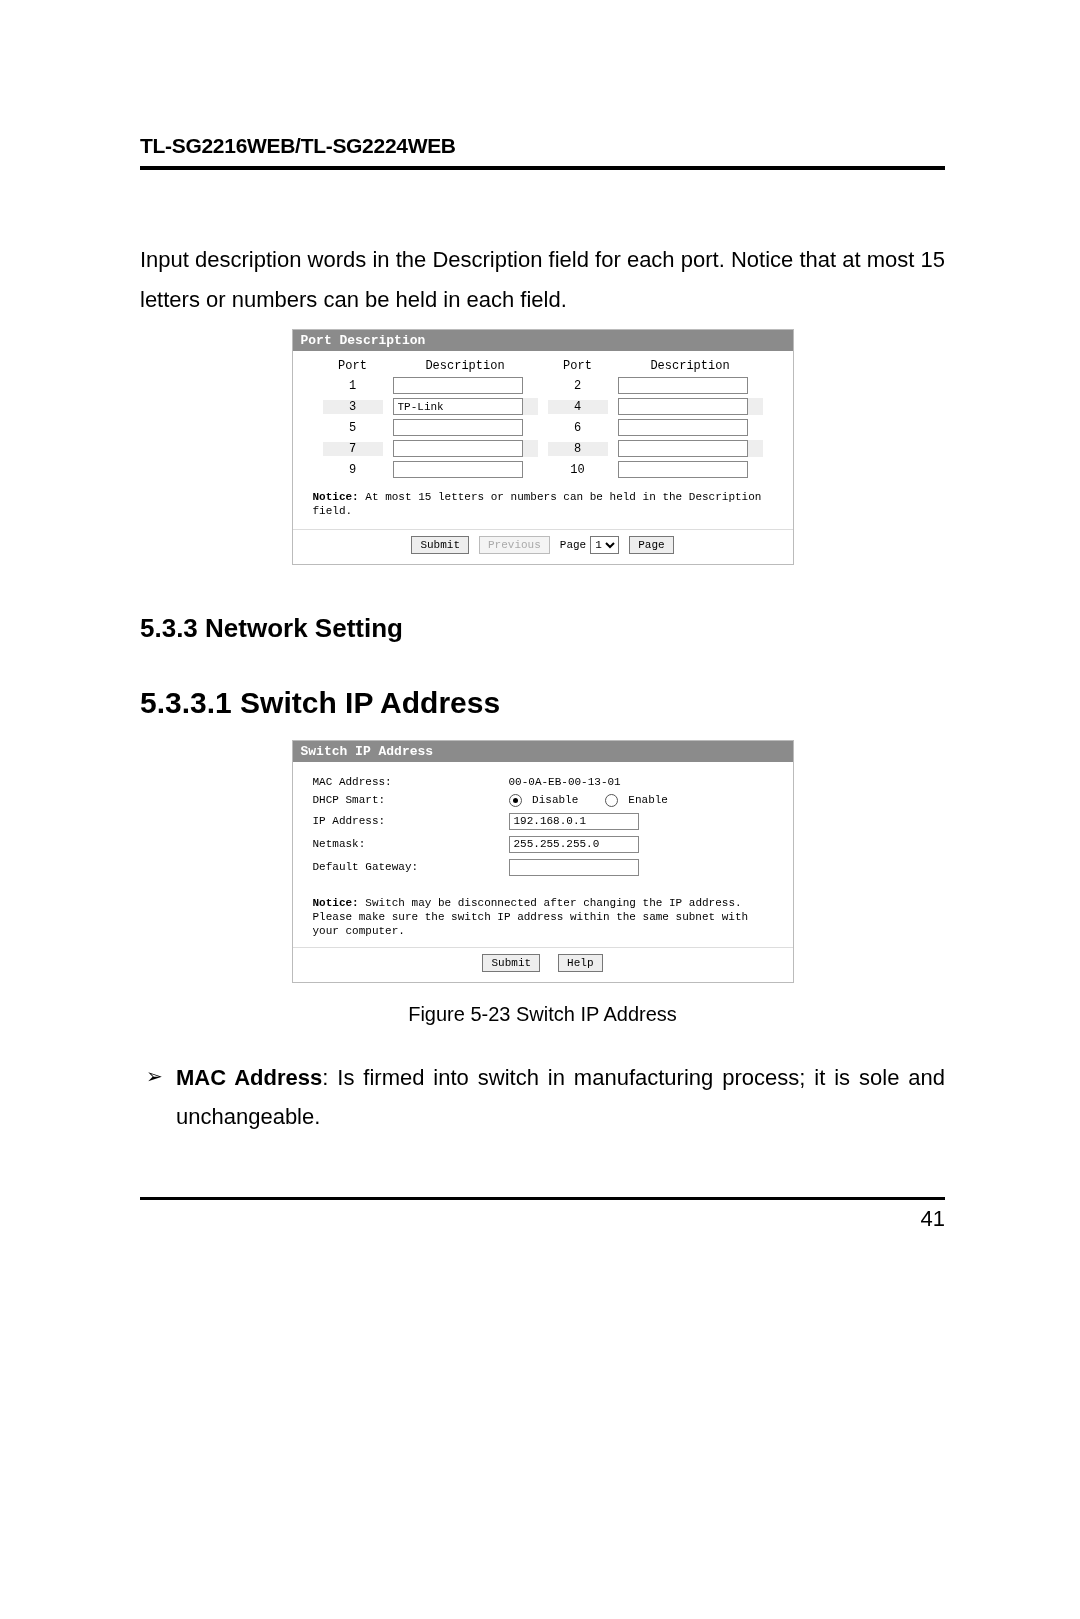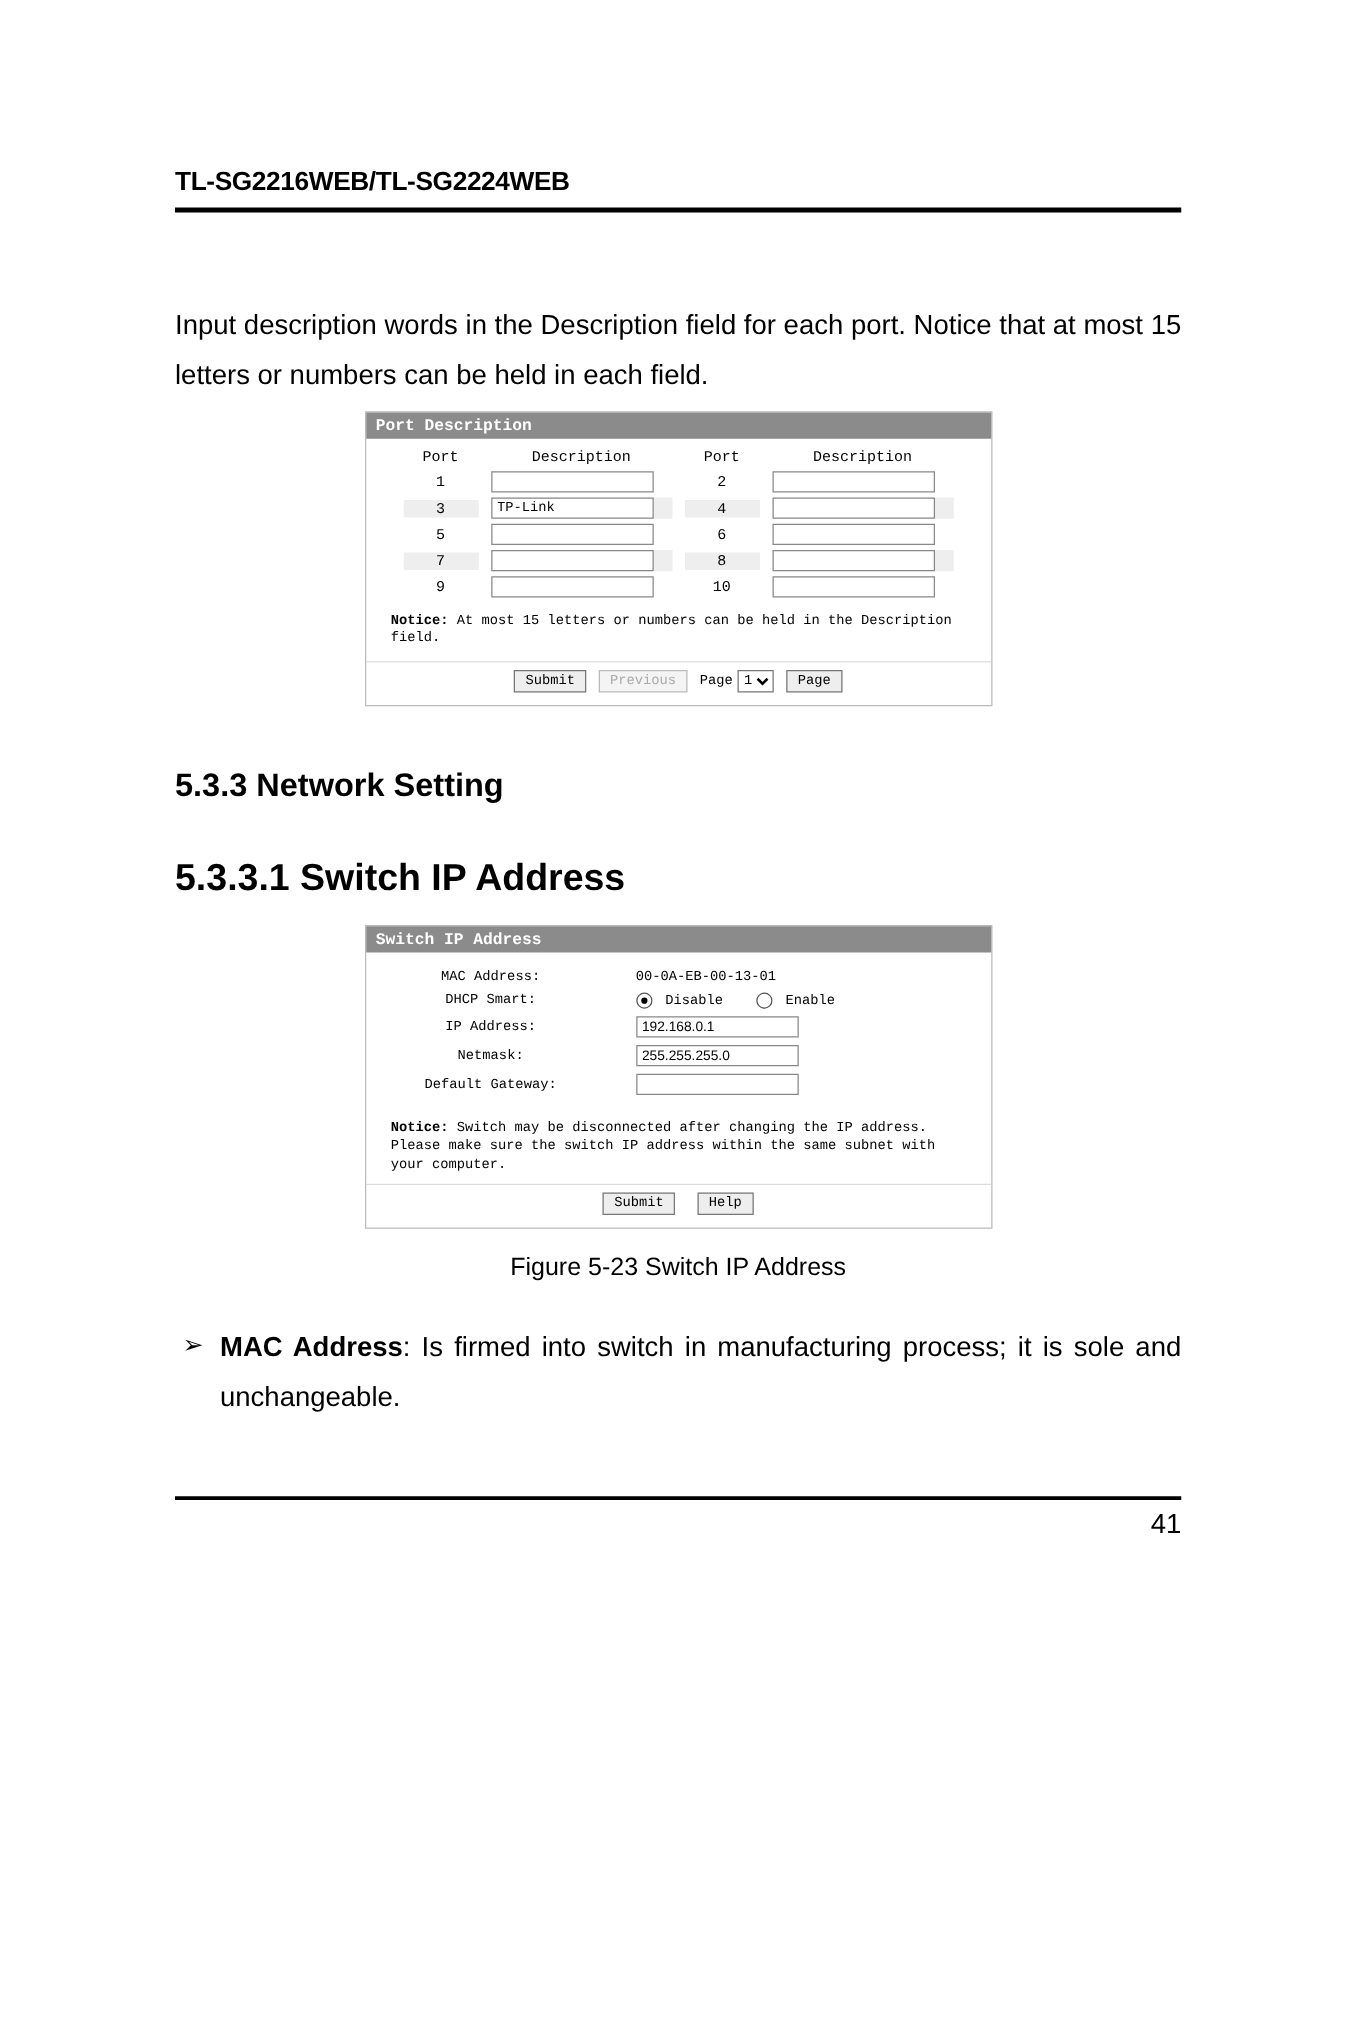--- a/index.html
+++ b/index.html
@@ -163,33 +163,33 @@
   .ip-body {
     padding: 14px 20px 8px 20px;
   }
   .ip-row {
     display: flex;
     align-items: center;
     margin-bottom: 6px;
   }
   .ip-label {
     width: 160px;
-    text-align: center;
+    text-align: left;
     padding-right: 36px;
     font-size: 11px;
   }
   .ip-val {
     font-size: 11px;
   }
   .ip-input {
     border: 1px solid #888;
     height: 15px;
     width: 120px;
     padding: 0 4px;
-    font-family: Liberation Sans, sans-serif;
+    font-family: Liberation Mono, monospace;
     font-size: 11px;
     background: #fff;
   }
   .radio {
     width: 11px;
     height: 11px;
     border: 1px solid #555;
     border-radius: 50%;
     display: inline-block;
     vertical-align: middle;

